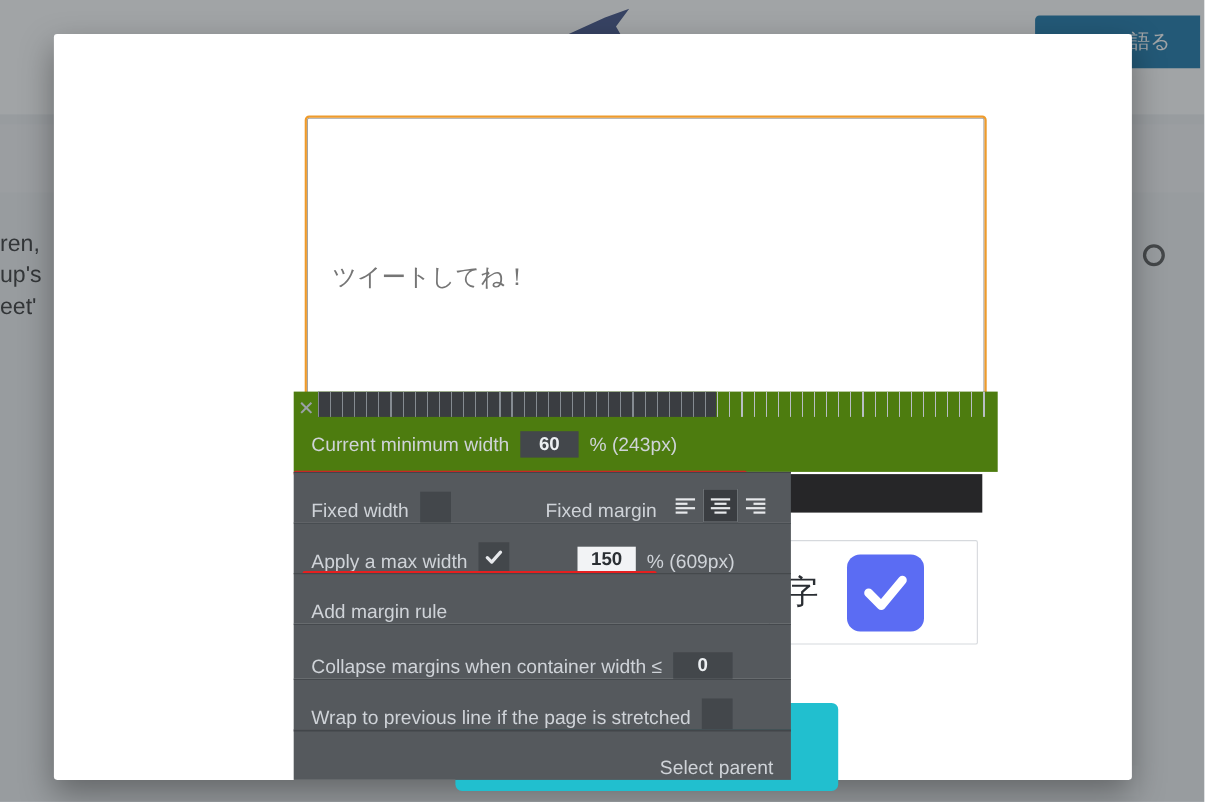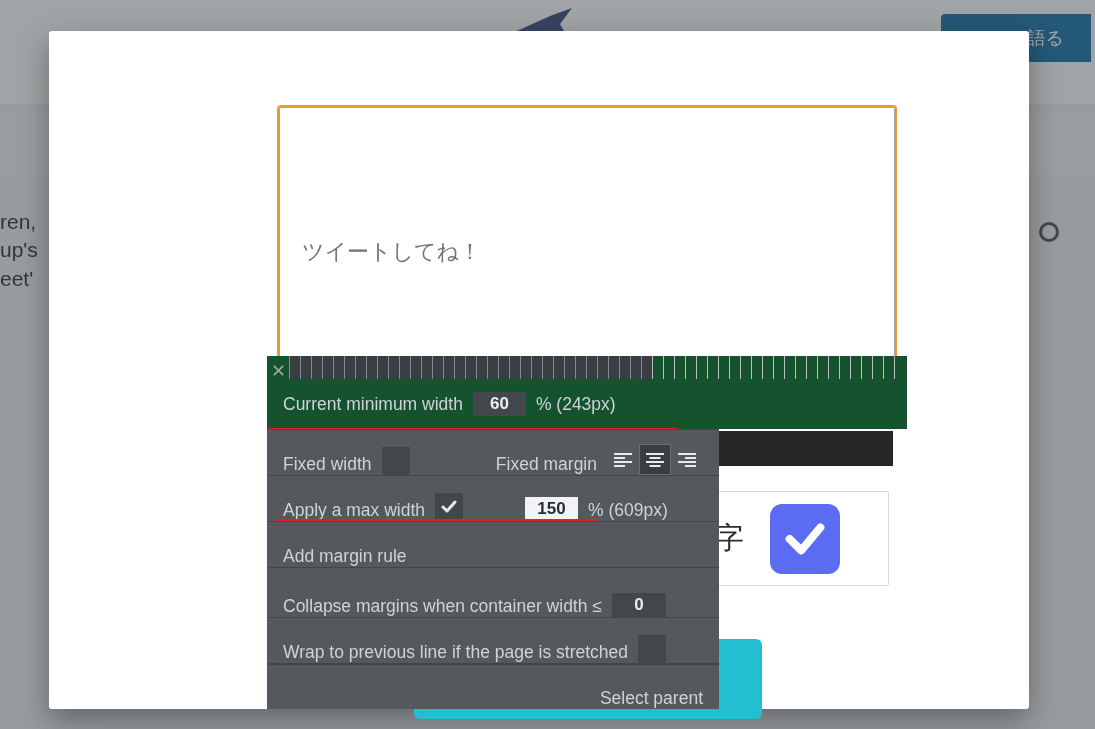--- a/index.html
+++ b/index.html
@@ -168,21 +168,21 @@
     .resp-close {
       position: absolute;
       left: 4px; top: 4px;
       color: #9aa1a7;
       font-size: 18px;
       cursor: pointer;
       z-index: 5;
     }
     .resp-top {
       position: relative;
-      background: #14532d;
+      background: #4d7c0f;
       padding: 0;
       width: 640px;
     }
     .ruler {
       height: 23px;
       margin-left: 22px;
       margin-right: 6px;
       position: relative;
       overflow: hidden;
     }

